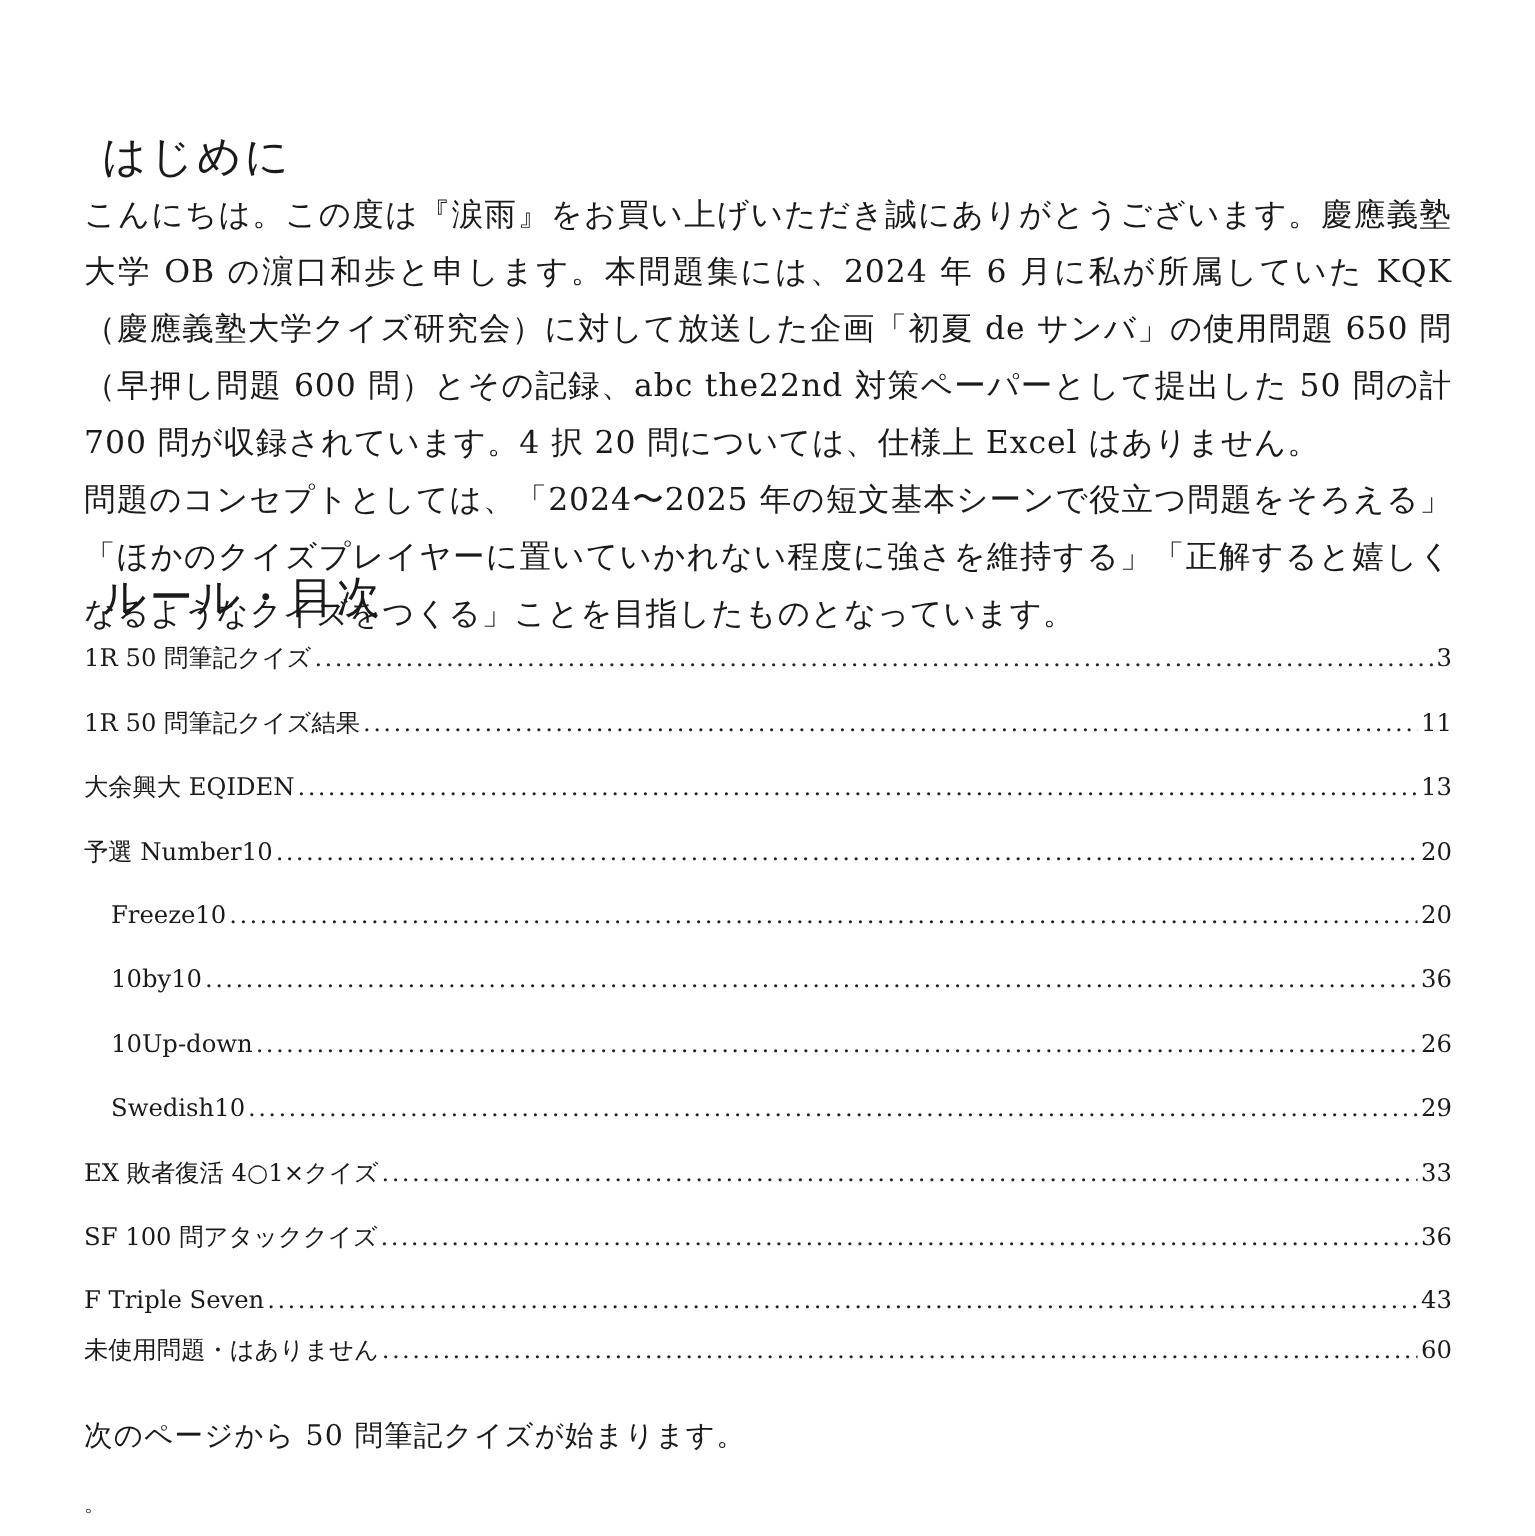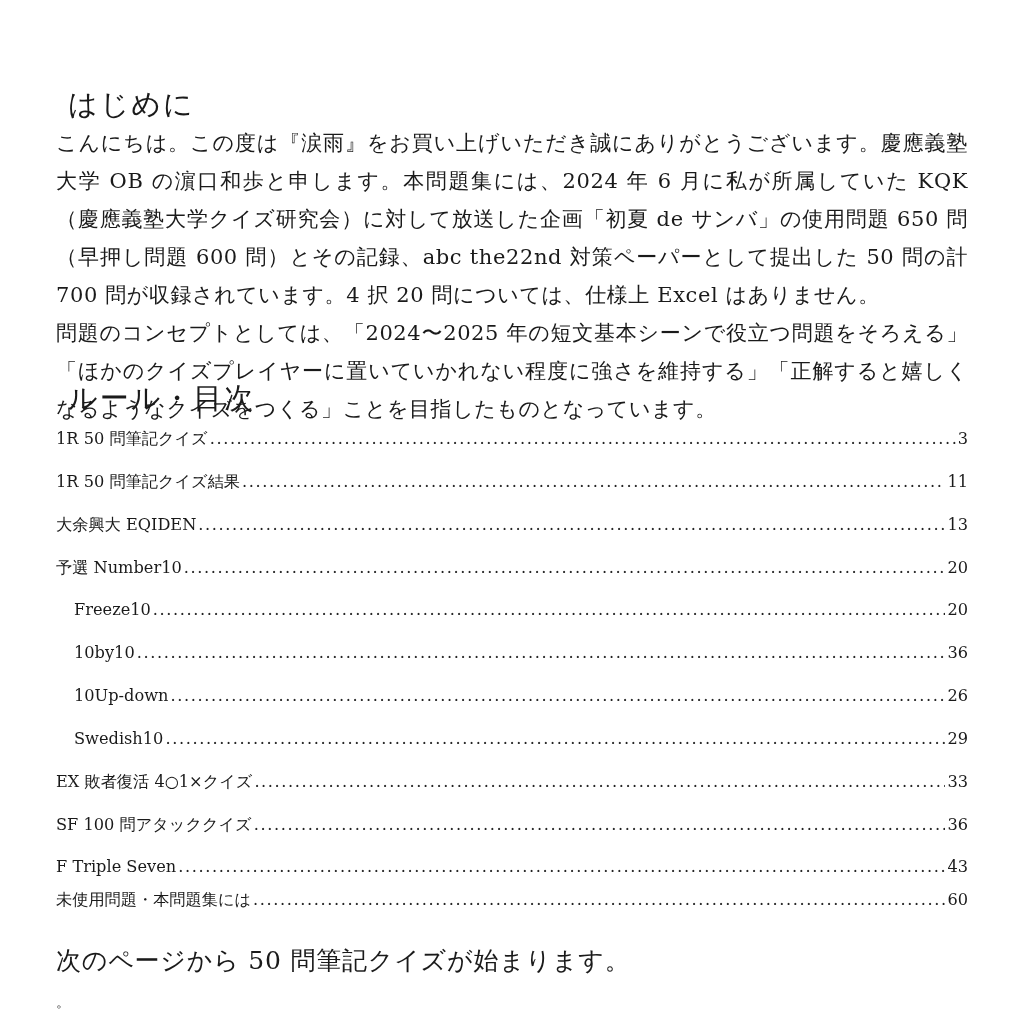--- a/index.html
+++ b/index.html
@@ -81,21 +81,21 @@
     }
     .toc-page {
       flex: 0 0 auto;
       padding-left: 2px;
       text-align: right;
     }
     .next {
       position: absolute;
       top: 944px;
       left: 0;
-      font-size: 25px;
+      font-size: 19px;
       letter-spacing: 0.8px;
     }
     .stray {
       position: absolute;
       top: 994px;
       left: 0;
       font-size: 14px;
     }
   </style>
 </head>
@@ -162,21 +162,21 @@
       <span class="toc-title">SF 100 問アタッククイズ</span>
       <span class="toc-leader"></span>
       <span class="toc-page">36</span>
     </li>
     <li class="toc-item" style="top:429px">
       <span class="toc-title">F Triple Seven</span>
       <span class="toc-leader"></span>
       <span class="toc-page">43</span>
     </li>
     <li class="toc-item" style="top:461px">
-      <span class="toc-title">未使用問題・本問題集には</span>
+      <span class="toc-title">未使用問題・はありません</span>
       <span class="toc-leader"></span>
       <span class="toc-page">60</span>
     </li>
   </ul>
 
   <div class="next">次のページから 50 問筆記クイズが始まります。</div>
   <div class="stray">。</div>
 
 </div>
 

